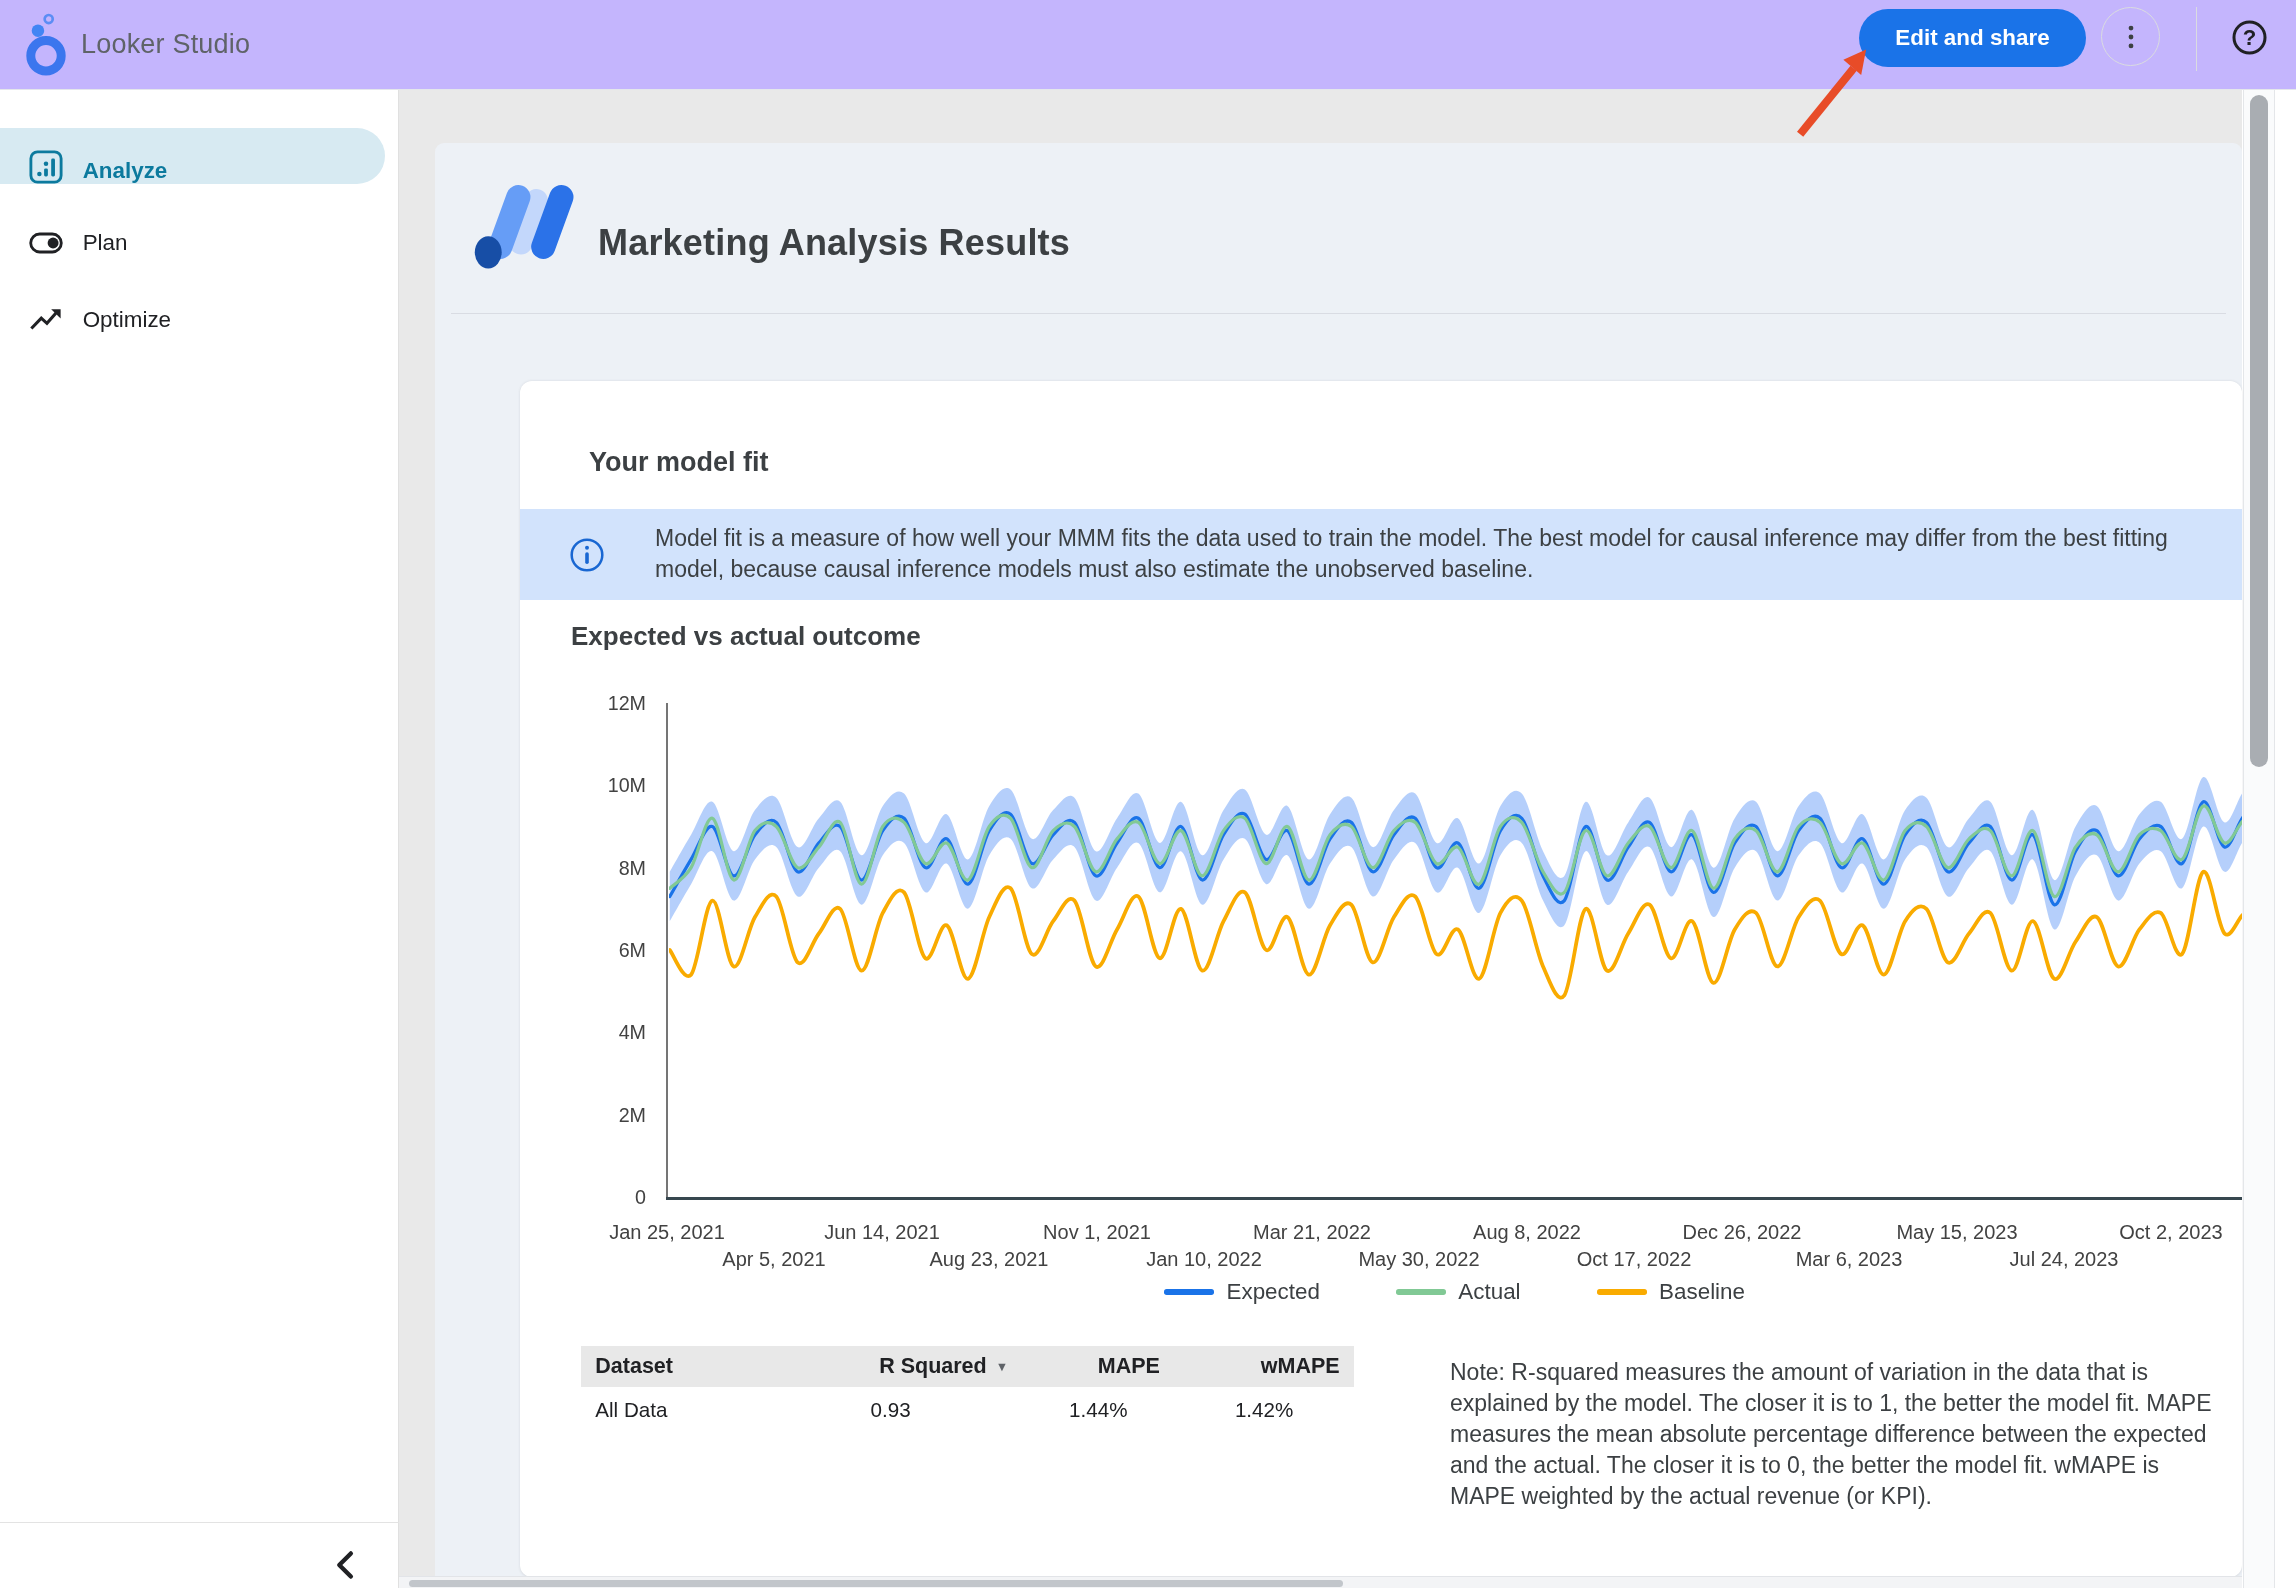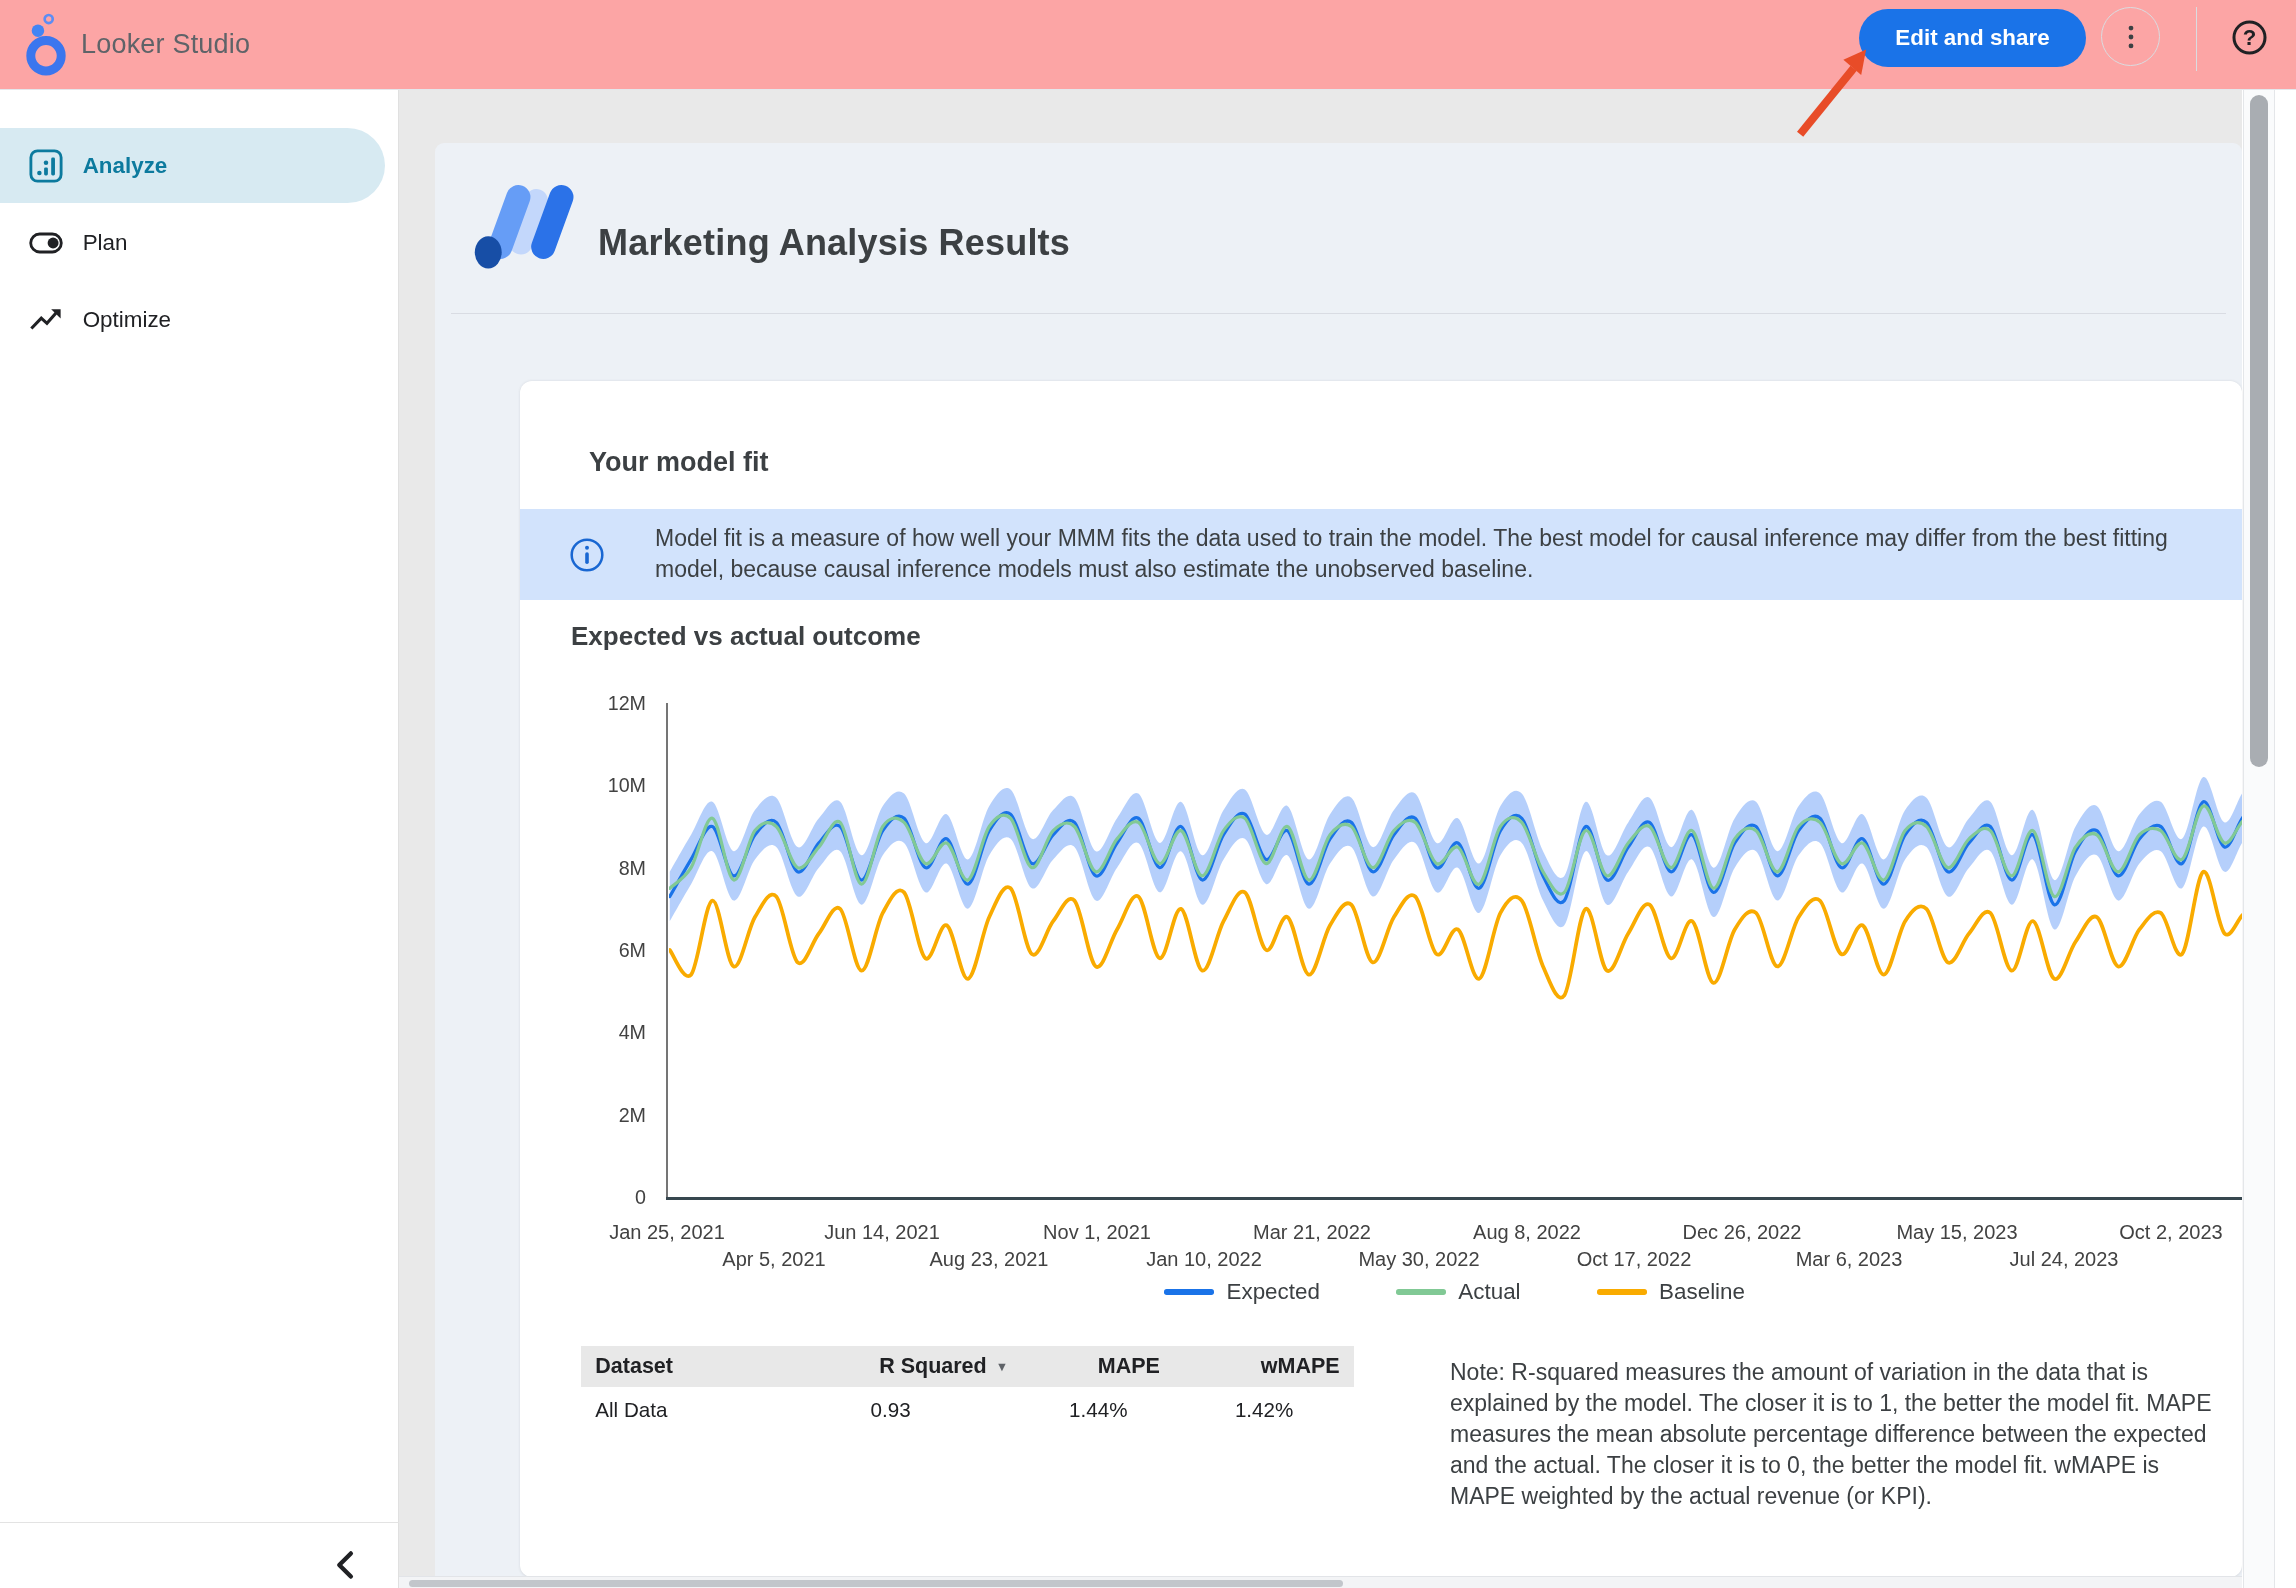--- a/index.html
+++ b/index.html
@@ -2,40 +2,40 @@
 <html style="font-size:14.3px"><head>
 <meta charset="utf-8">
 <style>
   * { margin:0; padding:0; box-sizing:border-box; }
   html,body { width:2296px; height:1589px; overflow:hidden; background:#fff;
     font-family:"Liberation Sans","DejaVu Sans",sans-serif; color:#202124; }
   .screen { position:relative; width:2296px; height:1589px; overflow:hidden; }
 
   
   .app-header { position:absolute; left:0; top:0; width:2296px; height:90px;
-    background:#fca5a5; border-bottom:0.9px solid #e4e7eb; z-index:20; }
+    background:#c4b5fd; border-bottom:0.9px solid #e4e7eb; z-index:20; }
   .logo-wrap { position:absolute; left:18px; top:10.7px; width:56px; height:68px; }
   .app-title { position:absolute; left:81px; top:29px; font-size:27px; color:#5f6368; letter-spacing:0.2px; }
   .edit-btn { position:absolute; left:1859px; top:9px; width:227px; height:58px; border:none;
     border-radius:29.6px; background:#1a73e8; color:#fff; font-size:22.4px; font-weight:bold;
     font-family:inherit; cursor:pointer; }
   .kebab-btn { position:absolute; left:2101px; top:7.2px; width:59px; height:59px; border-radius:50%;
     border:0.9px solid #dadce0; background:transparent; display:flex; align-items:center; justify-content:center; cursor:pointer; }
   .hdr-divider { position:absolute; left:2196px; top:7.2px; width:0.9px; height:64px; background:#dadce0; }
   .help-btn { position:absolute; left:2230px; top:18px; width:39px; height:39px; background:transparent;
     border:none; cursor:pointer; }
   .annot-arrow { position:absolute; left:1784px; top:38px; width:100px; height:107px; z-index:30; pointer-events:none; }
 
   
   .sidebar { position:absolute; left:0; top:90px; width:399px; height:1498px; background:#fff;
     border-right:0.9px solid #e0e0e0; z-index:10; }
   .side-item { position:absolute; left:0; width:385px; height:54px; display:flex; align-items:center;
     gap:19.7px; padding-left:29px; cursor:pointer; font-size:22.4px; font-weight:500; color:#202124; }
   .side-item .ic { width:34px; height:34px; flex:0 0 34px; }
-  .side-item.active { height:75px; background:#d7eaf2; border-radius:0 38px 38px 0; color:#0c7a9e; font-weight:bold; }
+  .side-item.active { height:56px; background:#d7eaf2; border-radius:0 38px 38px 0; color:#0c7a9e; font-weight:bold;align-items:flex-end; }
   .side-divider { position:absolute; left:0; top:1432px; width:399px; height:0.9px; background:#e3e3e3; }
   .collapse-btn { position:absolute; left:322px; top:1451px; width:50px; height:50px; background:transparent;
     border:none; cursor:pointer; }
 
   
   .content-bg { position:absolute; left:399px; top:90px; width:1843px; height:1498px; background:#e9e9e9; }
   .report-panel { position:absolute; left:435px; top:143px; width:1807px; height:1445px;
     background:#edf1f6; border-radius:9px 9px 0 0; }
   .gmp-logo { position:absolute; left:38px; top:32px; width:104px; height:99px; }
   .report-title { position:absolute; left:163px; top:79px; font-size:36px; color:#3c4043; letter-spacing:0.2px; }

